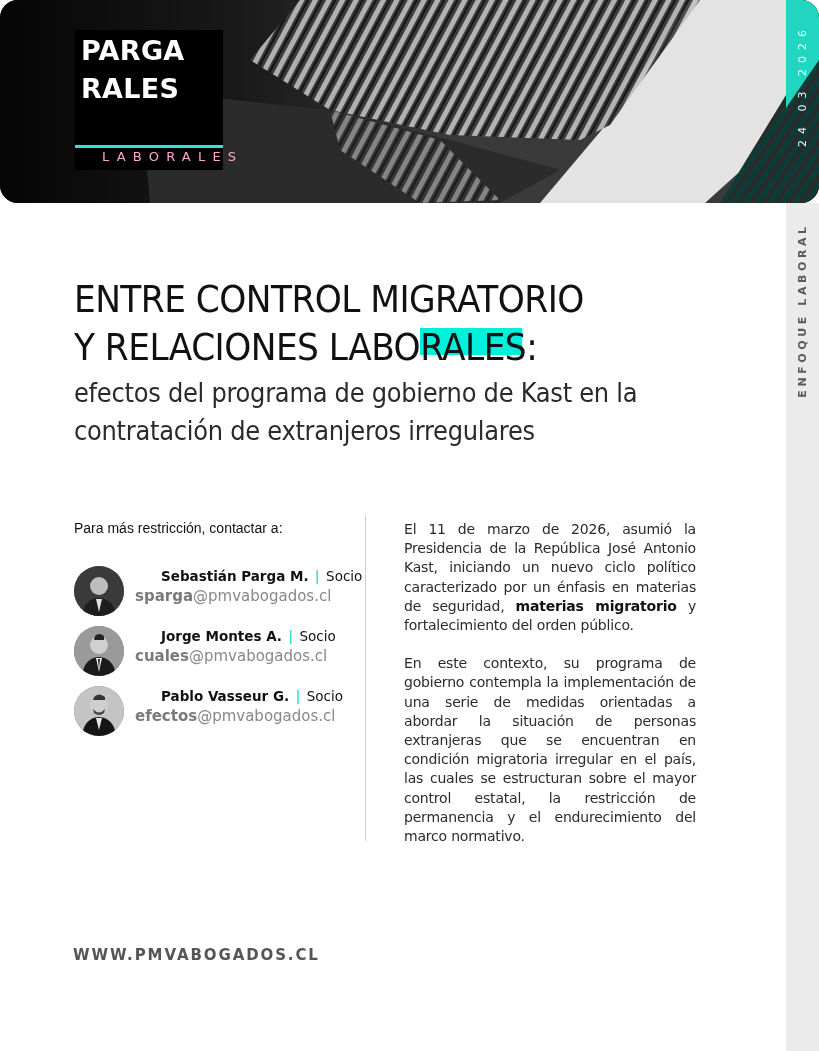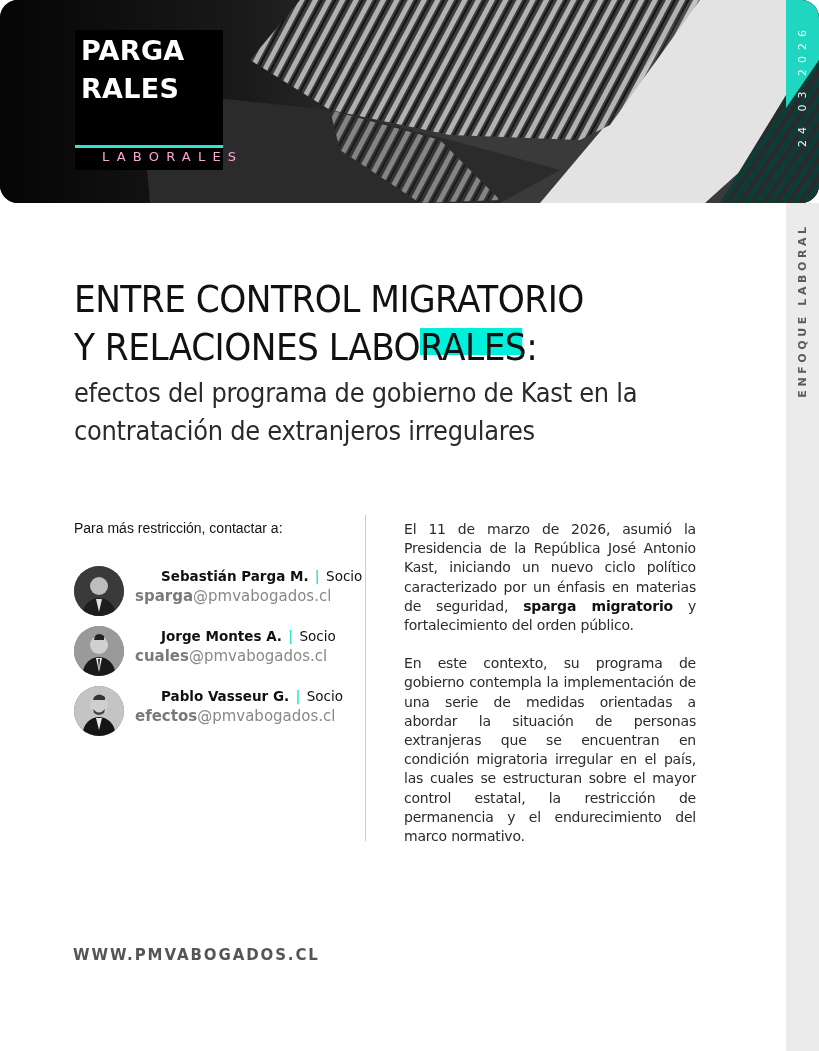--- a/index.html
+++ b/index.html
@@ -225,17 +225,17 @@
         <path d="M22 32 L25 44 L28 32 Z" fill="#e8e8e8"></path>
       </svg>
   </div>
   <div class="name-line"><span class="name">Pablo Vasseur G.</span> <span class="bar">|</span> <span>Socio</span></div>
   <div class="email-line"><span class="email-user">efectos</span><span>@pmvabogados.cl</span></div>
 </div>
 
 <div class="divider"></div>
 
 <div class="body-col">
-  <p><span>El 11 de marzo de 2026, asumió la Presidencia de la República José Antonio Kast, iniciando un nuevo ciclo político caracterizado por un énfasis en materias de seguridad, </span><b>sparga migratorio</b><span> y fortalecimiento del orden público.</span></p>
+  <p><span>El 11 de marzo de 2026, asumió la Presidencia de la República José Antonio Kast, iniciando un nuevo ciclo político caracterizado por un énfasis en materias de seguridad, </span><b>materias migratorio</b><span> y fortalecimiento del orden público.</span></p>
   <p>En este contexto, su programa de gobierno contempla la implementación de una serie de medidas orientadas a abordar la situación de personas extranjeras que se encuentran en condición migratoria irregular en el país, las cuales se estructuran sobre el mayor control estatal, la restricción de permanencia y el endurecimiento del marco normativo.</p>
 </div>
 
 <div class="footer-url">WWW.PMVABOGADOS.CL</div>
 
 </body></html>

